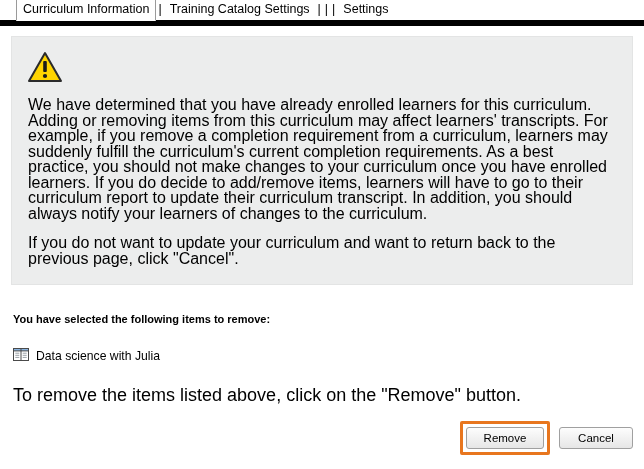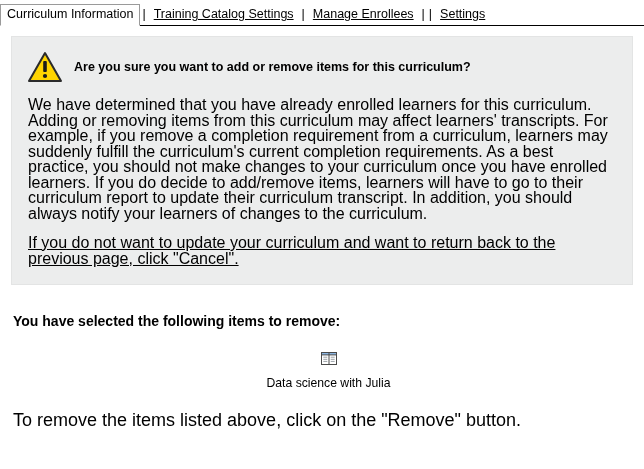--- a/index.html
+++ b/index.html
@@ -21,42 +21,41 @@
     width: 644px;
     height: 469px;
     box-sizing: border-box;
   }
 
   
   .tabbar {
     display: flex;
     align-items: flex-end;
     height: 26px;
-    padding: 4px 0 0 0;
+    padding: 4px 0 0 16px;
     box-sizing: border-box;
-    border-bottom: 1px solid #000000;
+    border-bottom: 6px solid #000000;
     background: #ffffff;
   }
   .tab {
     font-size: 12.5px;
     color: #000;
     padding: 3px 6px 4px 6px;
     line-height: 14px;
     white-space: nowrap;
   }
   .tab.active {
     border: 1px solid #9a9a9a;
     border-bottom: 1px solid #ffffff;
     background: #ffffff;
     position: relative;
     top: 1px;
     padding: 2px 6px 4px 6px;
   }
   .tab.link {
-    text-decoration: underline;
     cursor: pointer;
   }
   .tabsep {
     color: #000;
     padding: 3px 2px 4px 2px;
     font-size: 12.5px;
   }
 
   
   .panel {
@@ -85,35 +84,33 @@
     line-height: 15px;
   }
   .panel p {
     margin: 0 0 14px 0;
     font-size: 16px;
     line-height: 15.5px;
     color: #000;
   }
   .panel p:last-child {
     margin-bottom: 0;
-    text-decoration: underline;
   }
 
   
   .section-title {
     margin: 28px 0 8px 13px;
-    font-size: 14px;
+    font-size: 11px;
     font-weight: bold;
   }
   .item-row {
     display: flex;
     align-items: center;
     gap: 7px;
     margin: 22px 0 0 13px;
-    flex-direction: column;
   }
   .item-label {
     font-size: 12.2px;
   }
   .instruction {
     margin: 20px 0 0 13px;
     font-size: 18px;
   }
 
   
@@ -155,40 +152,36 @@
 
   <div class="tabbar">
     <div class="tab active">
       <span>Curriculum Information</span>
     </div>
     <div class="tabsep">|</div>
     <div class="tab link">
       <span>Training Catalog Settings</span>
     </div>
     <div class="tabsep">|</div>
-    <div class="tab link">
-      <span>Manage Enrollees</span>
-    </div>
     <div class="tabsep">|</div>
     <div class="tabsep">|</div>
     <div class="tab link">
       <span>Settings</span>
     </div>
   </div>
 
   <div class="panel">
     <div class="panel-head">
       <span class="warn-icon">
         <svg width="34" height="32" viewBox="0 0 34 32" xmlns="http://www.w3.org/2000/svg">
           <polygon points="17,2 33,30 1,30" fill="#ffd400" stroke="#2b2b2b" stroke-width="2" stroke-linejoin="round"></polygon>
           <rect x="15.2" y="10" width="3.6" height="11" rx="1" fill="#1a1a1a"></rect>
           <circle cx="17" cy="25" r="2.1" fill="#1a1a1a"></circle>
         </svg>
       </span>
-      <div class="panel-title">Are you sure you want to add or remove items for this curriculum?</div>
     </div>
     <p>We have determined that you have already enrolled learners for this curriculum. Adding or removing items from this curriculum may affect learners' transcripts. For example, if you remove a completion requirement from a curriculum, learners may suddenly fulfill the curriculum's current completion requirements. As a best practice, you should not make changes to your curriculum once you have enrolled learners. If you do decide to add/remove items, learners will have to go to their curriculum report to update their curriculum transcript. In addition, you should always notify your learners of changes to the curriculum.</p>
     <p>If you do not want to update your curriculum and want to return back to the previous page, click "Cancel".</p>
   </div>
 
   <div class="section-title">You have selected the following items to remove:</div>
 
   <div class="item-row">
     <span>
       <svg width="16" height="15" viewBox="0 0 16 15" xmlns="http://www.w3.org/2000/svg">
@@ -201,14 +194,20 @@
         <line x1="9.7" y1="6.2" x2="13.7" y2="6.2" stroke="#9aa0a6"></line>
         <line x1="9.7" y1="8.3" x2="13.7" y2="8.3" stroke="#9aa0a6"></line>
         <line x1="9.7" y1="10.4" x2="13.7" y2="10.4" stroke="#9aa0a6"></line>
       </svg>
     </span>
     <span class="item-label">Data science with Julia</span>
   </div>
 
   <div class="instruction">To remove the items listed above, click on the "Remove" button.</div>
 
+  <div class="btn-bar">
+    <span class="btn-highlight">
+      <button class="btn" type="button">Remove</button>
+    </span>
+    <button class="btn" type="button">Cancel</button>
+  </div>
 
 </div>
 
 </body></html>

